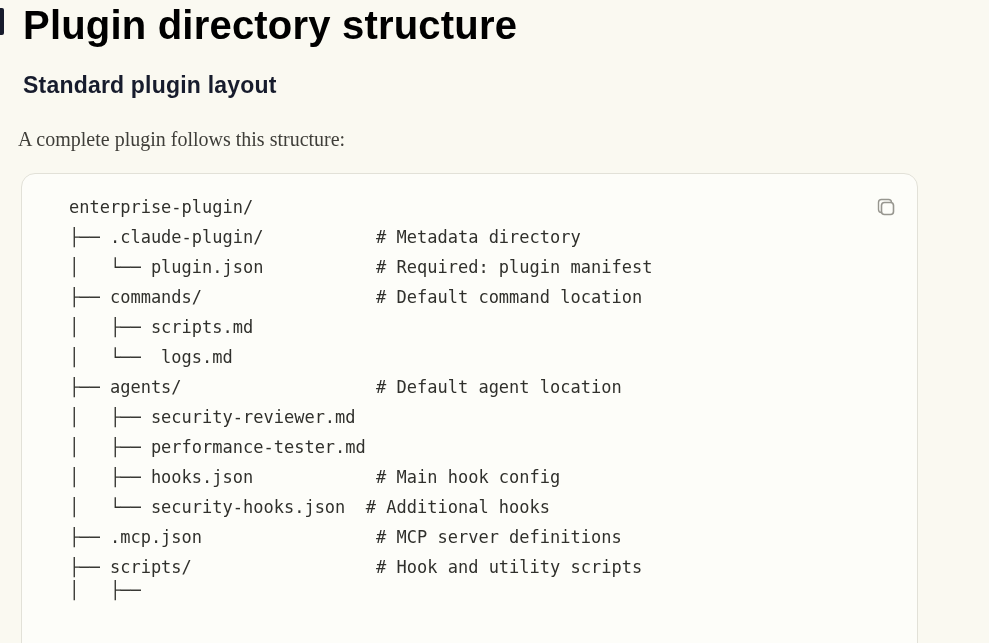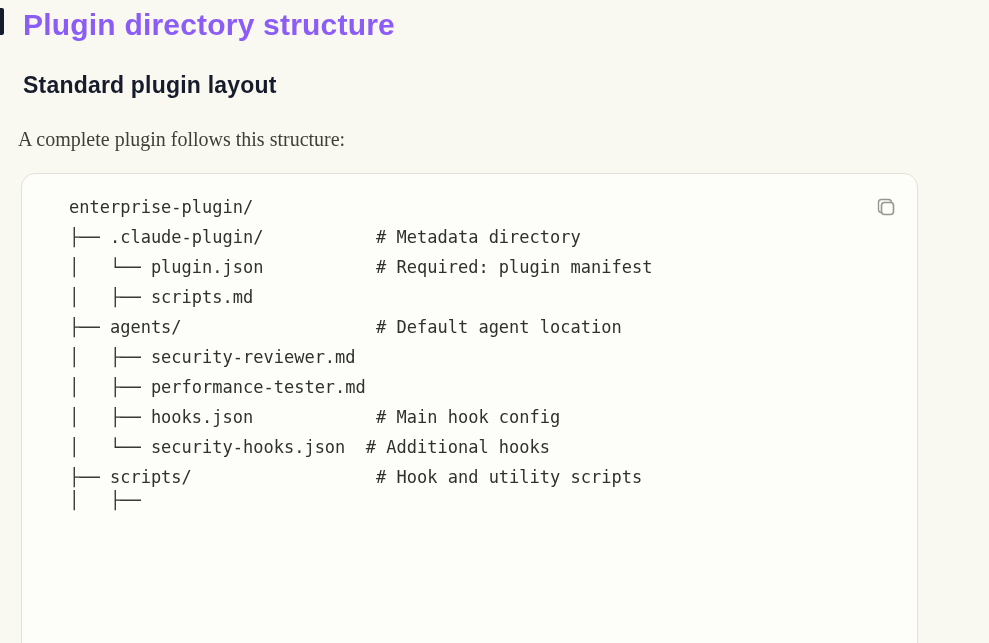--- a/index.html
+++ b/index.html
@@ -15,25 +15,25 @@
     position: absolute;
     left: 0; top: 8px;
     width: 4px; height: 27px;
     background: #171c2d;
     border-radius: 0 2px 2px 0;
   }
   h1.page-title {
     position: absolute;
     left: 23px; top: 6px;
     margin: 0;
-    font-size: 30px;
+    font-size: 40px;
     line-height: 38px;
     font-weight: 700;
     letter-spacing: 0.2px;
-    color: #8b5cf6;
+    color: #000000;
     text-align: right;
   }
   h2.section-heading {
     position: absolute;
     left: 19px; top: 66px;
     margin: 4px;
     font-size: 23px;
     line-height: 30px;
     font-weight: 700;
     letter-spacing: 0.2px;
@@ -103,22 +103,25 @@
         <rect x="4.5" y="2.5" width="13" height="13" rx="3" stroke="#97968f" stroke-width="1.4"></rect>
         <rect x="7.5" y="5.5" width="12" height="12" rx="3" fill="#fdfdf9" stroke="#97968f" stroke-width="1.6"></rect>
       </svg>
     </span>
   </button>
 
   <div class="code">
     <div class="code-line">enterprise-plugin/</div>
     <div class="code-line">├── .claude-plugin/           # Metadata directory</div>
     <div class="code-line">│   └── plugin.json           # Required: plugin manifest</div>
+    <div class="code-line">├── commands/                 # Default command location</div>
     <div class="code-line">│   ├── scripts.md</div>
+    <div class="code-line">│   └──  logs.md</div>
     <div class="code-line">├── agents/                   # Default agent location</div>
     <div class="code-line">│   ├── security-reviewer.md</div>
     <div class="code-line">│   ├── performance-tester.md</div>
     <div class="code-line">│   ├── hooks.json            # Main hook config</div>
     <div class="code-line">│   └── security-hooks.json  # Additional hooks</div>
+    <div class="code-line">├── .mcp.json                 # MCP server definitions</div>
     <div class="code-line">├── scripts/                  # Hook and utility scripts</div>
     <div class="code-line partial">│   ├──</div>
   </div>
 </div>
 
 </body></html>

